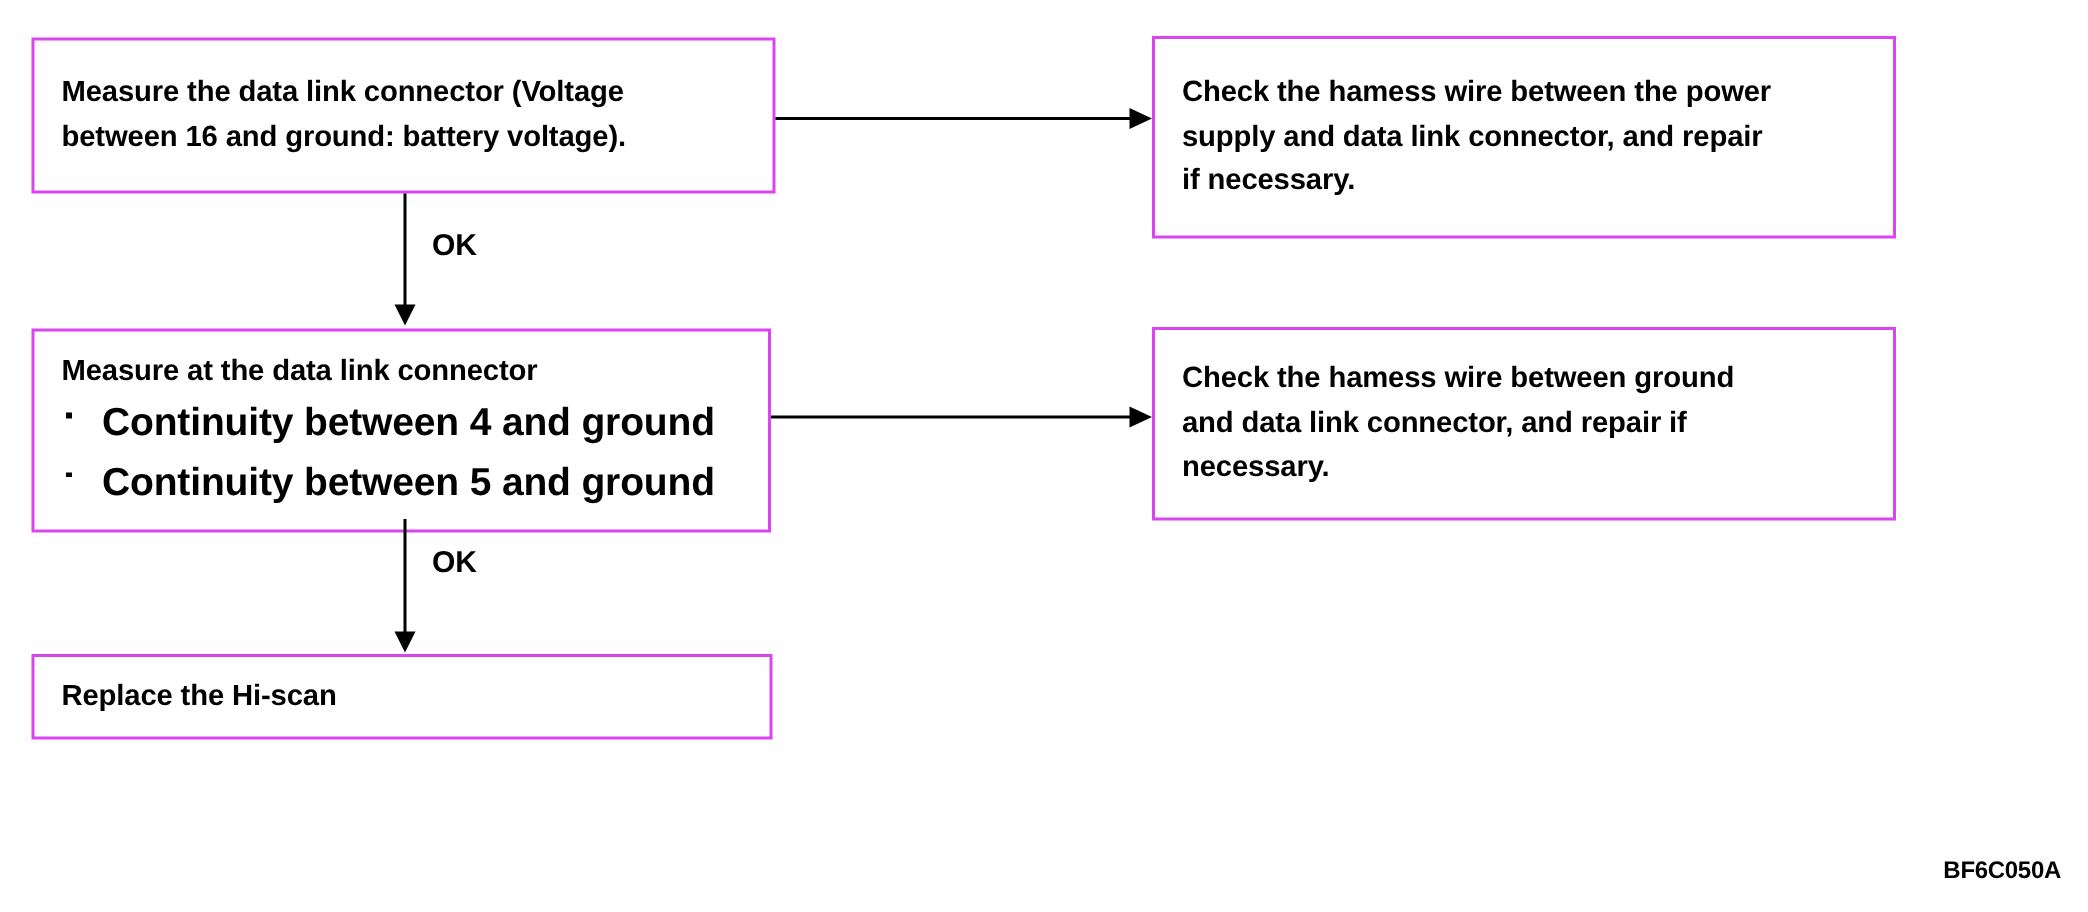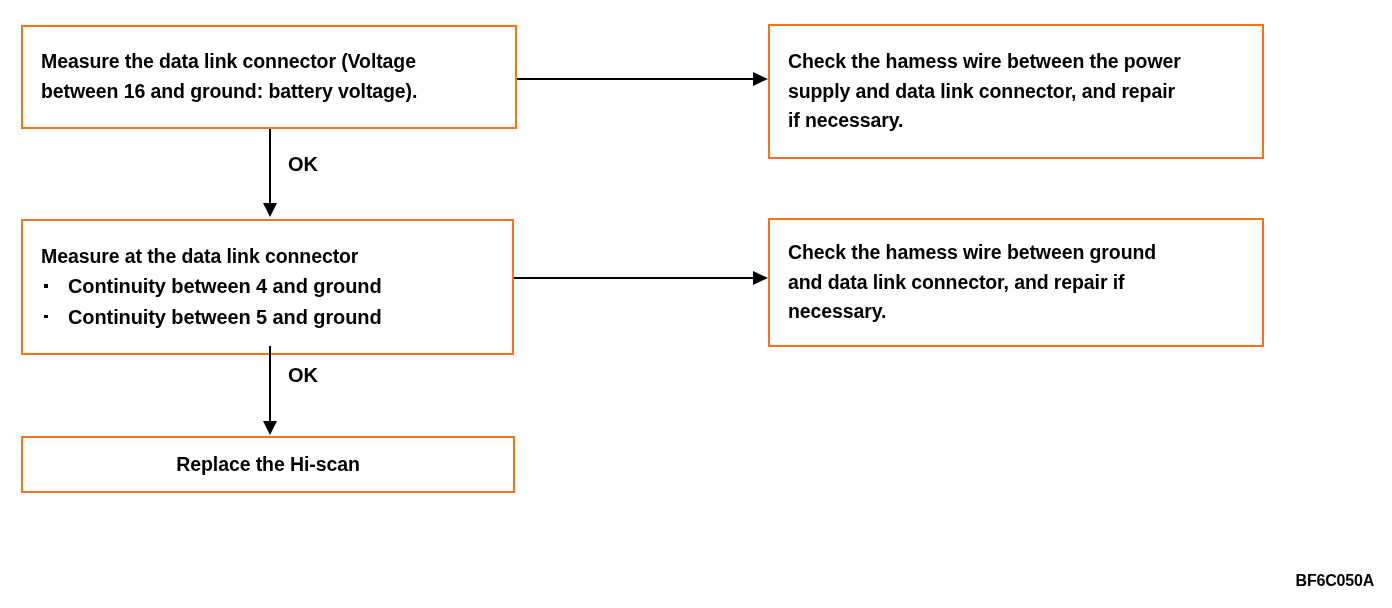--- a/index.html
+++ b/index.html
@@ -21,21 +21,21 @@
     position: absolute;
     left: 0; top: 0;
     width: 1392px;
     height: 608px;
   }
 
   
   .box {
     position: absolute;
     box-sizing: border-box;
-    border: 2px solid #f97316;
+    border: 2px solid #d946ef;
     background: #ffffff;
     display: flex;
     flex-direction: column;
     justify-content: center;
   }
   .box-text {
     font-size: 19.5px;
     font-weight: bold;
     line-height: 1.52;
     letter-spacing: -0.1px;
@@ -50,21 +50,21 @@
   }
   #box-measure-continuity {
     left: 21px; top: 219px;
     width: 493px; height: 136px;
     padding: 0 18px;
   }
   #box-replace-hiscan {
     left: 21px; top: 436px;
     width: 494px; height: 57px;
     padding: 0 18px;
-    align-items: center;
+    align-items: flex-start;
   }
   #box-replace-hiscan .box-text { text-align: center; }
 
   
   #box-check-power-harness {
     left: 768px; top: 24px;
     width: 496px; height: 135px;
     padding: 0 18px;
   }
   #box-check-ground-harness {
@@ -75,21 +75,21 @@
 
   
   .bullet-list {
     list-style: none;
     margin: 0;
     padding: 0;
   }
   .bullet-list li {
     position: relative;
     padding-left: 27px;
-    font-size: 20px;
+    font-size: 26px;
     font-weight: bold;
     line-height: 1.52;
     letter-spacing: -0.1px;
   }
   .bullet-list li::before {
     content: "";
     position: absolute;
     left: 3px;
     top: 13px;
     width: 3.5px;

